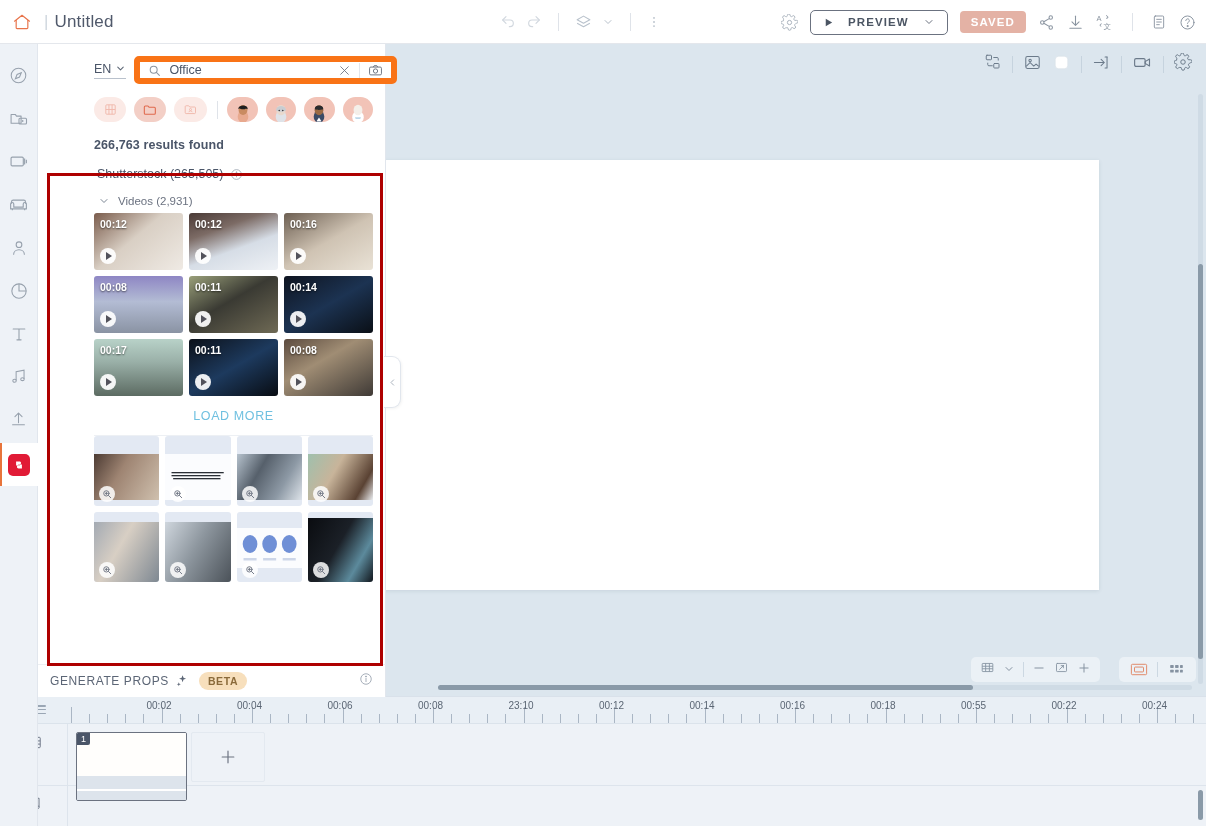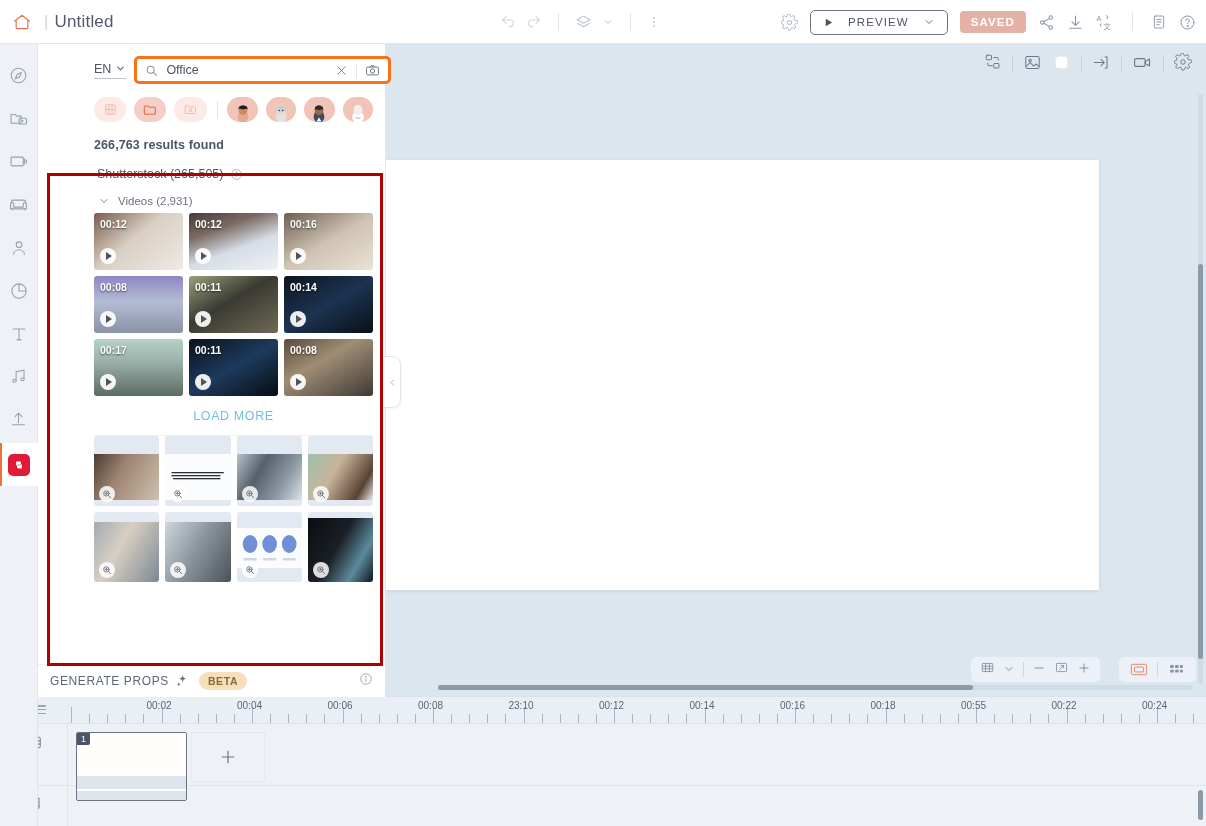--- a/index.html
+++ b/index.html
@@ -24,21 +24,21 @@
   .top-mid{ position:absolute; left:500px; top:0; height:44px; display:flex; align-items:center; gap:10px;}
   .ticon{ display:flex; align-items:center; justify-content:center; cursor:pointer; }
   .vbar{ width:1px; height:18px; background:#dfe3e9; margin:0 6px; }
   .top-right{ position:absolute; right:10px; top:0; height:44px; display:flex; align-items:center; gap:12px; }
   .gear-btn{ cursor:pointer; display:flex; }
   .preview-btn{
     display:flex; align-items:center; gap:14px;
     border:1.4px solid #6b7280; border-radius:5px;
     height:25px; padding:0 12px; cursor:pointer; background:#fff;
   }
-  .preview-btn .lbl{ font-size:11.5px; letter-spacing:1.1px; color:#4b5563; font-weight:400; }
+  .preview-btn .lbl{ font-size:11.5px; letter-spacing:1.1px; color:#4b5563; font-weight:700; }
   .saved-badge{
     background:#e4b2a5; color:#ffffff; font-size:11.5px; letter-spacing:1.1px;
     font-weight:700; padding:5px 11px; border-radius:4px; cursor:pointer;
   }
 
   
   .rail{
     position:absolute; left:0; top:44px; width:38px; height:782px;
     background:#eef2f7; border-right:1px solid #e1e6ed; z-index:22;
     display:flex; flex-direction:column; align-items:center; padding-top:12px;
@@ -62,21 +62,21 @@
     display:flex; flex-direction:column;padding-left:44px;
   }
   .panel-head{ padding:12px 12px 6px 12px; }
   .search-row{ display:flex; align-items:center; gap:8px; }
   .lang{
     display:flex; align-items:center; gap:4px; font-size:12.5px; color:#4a5568;
     border-bottom:1.3px solid #b9c1cc; padding-bottom:2px; cursor:pointer;
   }
   .search-box{
     flex:1; display:flex; align-items:center; gap:8px;
-    border:3px solid #f97316; border-radius:5px; height:28px; padding:0 8px;
+    border:6px solid #f97316; border-radius:5px; height:28px; padding:0 8px;
     background:#fff;
   }
   .search-box input{
     border:0; outline:0; flex:1; font-size:12.5px; color:#4a5568;
     font-family:"Liberation Sans", sans-serif; background:transparent;
   }
   .sb-div{ width:1px; height:15px; background:#e2e6ec; }
 
   .filters{ display:flex; align-items:center; gap:8px; margin-top:13px; }
   .fchip{

